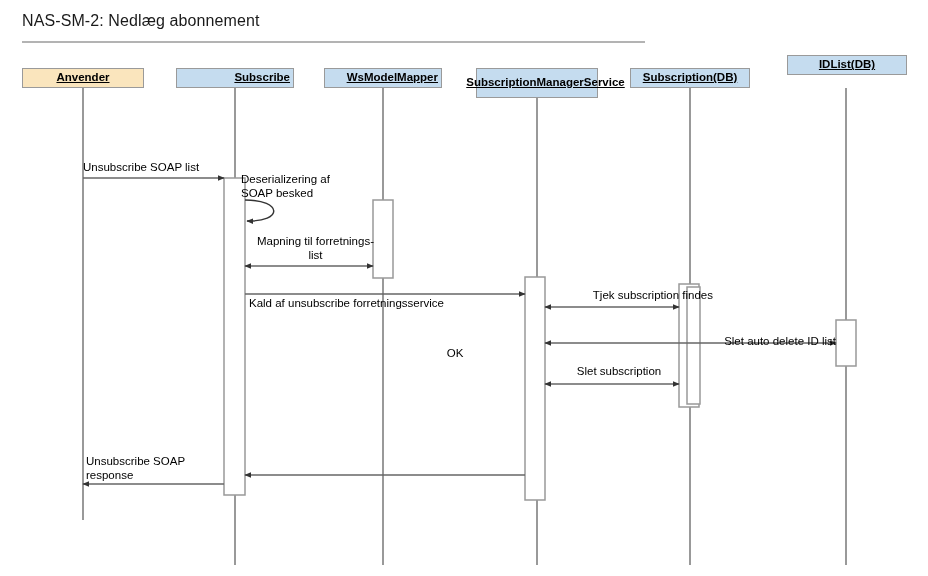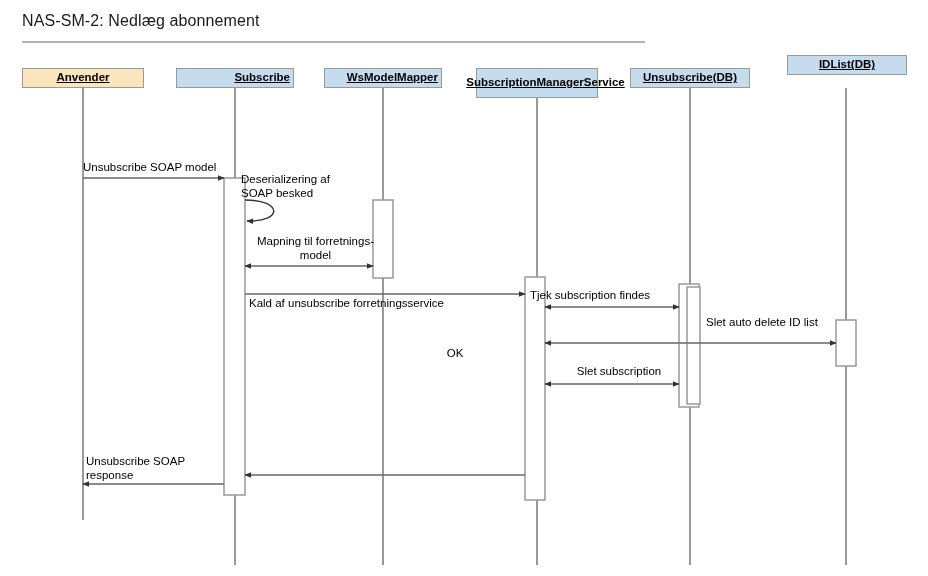--- a/index.html
+++ b/index.html
@@ -150,34 +150,34 @@
       <div class="lifeline-box" style="left: 176px; top: 68px; width: 118px; height: 20px; background: rgb(197, 220, 239); justify-content: flex-end;">
         <span>Subscribe</span>
       </div>
       <div class="lifeline-box" style="left: 324px; top: 68px; width: 118px; height: 20px; background: rgb(197, 220, 239); justify-content: flex-end;">
         <span>WsModelMapper</span>
       </div>
       <div class="lifeline-box" style="left: 476px; top: 68px; width: 122px; height: 30px; background: rgb(197, 220, 239); padding-left: 20px;">
         <span>SubscriptionManagerService</span>
       </div>
       <div class="lifeline-box" style="left: 630px; top: 68px; width: 120px; height: 20px; background: rgb(197, 220, 239);">
-        <span>Unsubscribe(DB)</span>
+        <span>Subscription(DB)</span>
       </div>
       <div class="lifeline-box" style="left: 787px; top: 55px; width: 120px; height: 20px; background: rgb(197, 220, 239);">
         <span>IDList(DB)</span>
       </div>
     </div>
   <div id="labels-layer">
-      <div class="msg-label" style="left: 83px; top: 160px; width: 140px; text-align: left;">Unsubscribe SOAP model</div>
+      <div class="msg-label" style="left: 83px; top: 160px; width: 140px; text-align: left;">Unsubscribe SOAP list</div>
       <div class="msg-label" style="left: 241px; top: 172px; width: 140px; text-align: left;">Deserializering af
 SOAP besked</div>
       <div class="msg-label" style="left: 238px; top: 234px; width: 155px; text-align: center;">Mapning til forretnings-
-model</div>
+list</div>
       <div class="msg-label" style="left: 249px; top: 296px; width: 280px; text-align: left;">Kald af unsubscribe forretningsservice</div>
-      <div class="msg-label" style="left: 520px; top: 288px; width: 140px; text-align: center;">Tjek subscription findes</div>
-      <div class="msg-label" style="left: 706px; top: 315px; width: 130px; text-align: left;">Slet auto delete ID list</div>
+      <div class="msg-label" style="left: 573px; top: 288px; width: 140px; text-align: right;">Tjek subscription findes</div>
+      <div class="msg-label" style="left: 706px; top: 334px; width: 130px; text-align: right;">Slet auto delete ID list</div>
       <div class="msg-label" style="left: 433px; top: 346px; width: 44px; text-align: center;">OK</div>
       <div class="msg-label" style="left: 549px; top: 364px; width: 140px; text-align: center;">Slet subscription</div>
       <div class="msg-label" style="left: 86px; top: 454px; width: 135px; text-align: left;">Unsubscribe SOAP
 response</div>
     </div>
 
 </div>
 
 </body></html>

